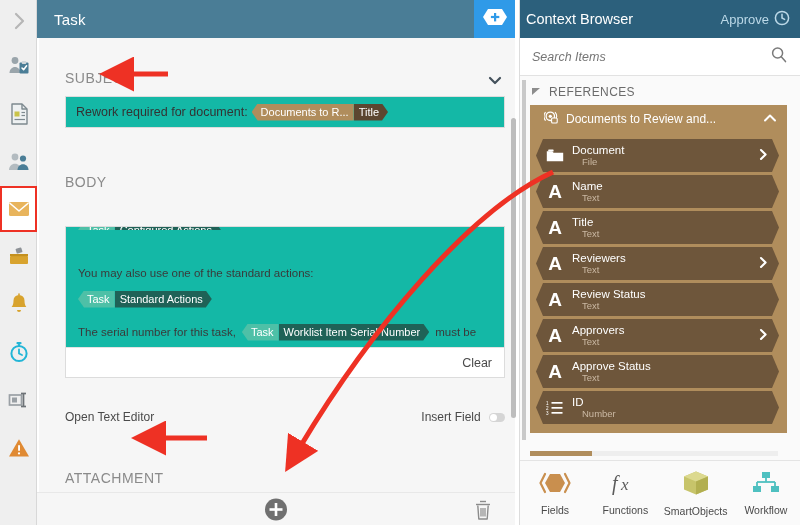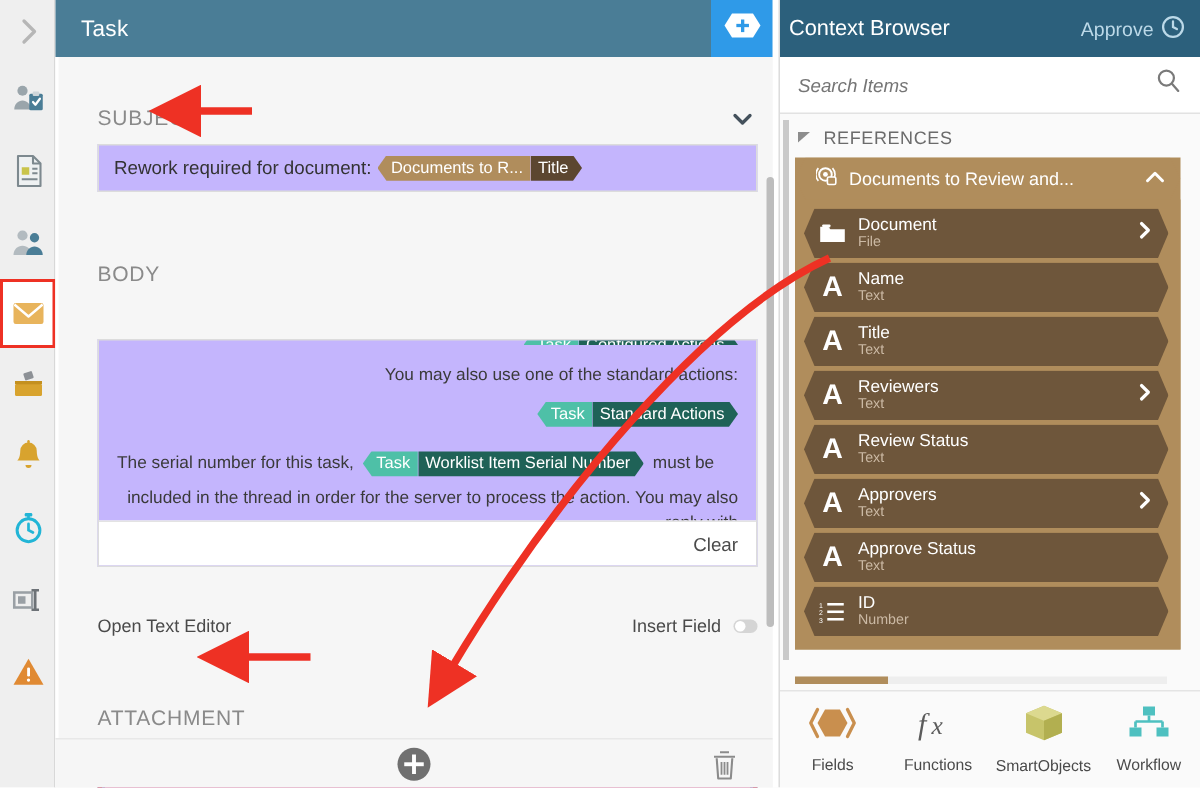--- a/index.html
+++ b/index.html
@@ -42,21 +42,21 @@
     cursor: pointer;
   }
   .body-scroll {
     position: absolute; left: 0; top: 38px; width: 478px; height: 487px;
     background: #f6f6f6; border-left: 2px solid #ffffff;
   }
   .section-label {
     position: absolute; font-size: 14px; color: #8a8a8a; letter-spacing: .5px;
   }
   .field-box {
-    position: absolute; background: #c4b5fd; border: 1px solid #dcdcdc; text-align: right;
+    position: absolute; background: #14b8a6; border: 1px solid #dcdcdc;
   }
   .subject-box { left: 26px; top: 58px; width: 440px; height: 32px;
     display: flex; align-items: center; padding-left: 10px; }
   .subject-text { font-size: 12.5px; color: #333; margin-right: 4px; white-space: nowrap; }
   .collapse-chevron {
     position: absolute; right: 12px; top: 34px; cursor: pointer;
   }
 
   
   .chip { display: inline-flex; align-items: stretch; height: 17px; font-size: 11px;
@@ -157,21 +157,21 @@
   .ref-item {
     position: relative; height: 33px; margin: 3px 8px 3px 6px; background: #6e563b;
     display: flex; align-items: center; padding: 0 10px 0 8px; color: #ffffff;
     clip-path: polygon(7px 0, calc(100% - 7px) 0, 100% 50%, calc(100% - 7px) 100%, 7px 100%, 0 50%);
     cursor: pointer;
   }
   .ref-icon { width: 22px; display: flex; align-items: center; justify-content: center;
     flex: 0 0 22px; }
   .ref-texts { margin-left: 6px; flex: 1; line-height: 1.05; }
   .ref-name { font-size: 11.5px; color: #ffffff; }
-  .ref-type { font-size: 9.5px; color: #cbb9a4; }
+  .ref-type { font-size: 9.5px; color: #cbb9a4; margin-left: 10px; }
   .letter-a { font-size: 19px; font-weight: bold; color: #ffffff; line-height: 1; }
   .refs-area {
     position: absolute; left: 0; top: 76px; width: 281px; height: 372px; overflow: hidden;
   }
   .h-scroll {
     position: absolute; left: 10px; top: 451px; width: 248px; height: 5px;
     background: #eeeeee;
   }
   .h-scroll-thumb { width: 62px; height: 5px; background: #b08d5c; }
   .v-scroll-right {
@@ -343,21 +343,21 @@
       <div class="section-label" style="left:26px; top:136px;">BODY</div>
 
       <div class="field-box body-box">
         <div class="body-inner" style="padding-top:0;">
           <div style="height:10px; overflow:hidden; margin-top:-7px;">
             <span class="chip teal">
               <span class="lhs">Task</span>
               <span class="rhs">Configured Actions</span>
             </span>
           </div>
-          <div class="body-line" style="margin-top:12px;">You may also use one of the standard actions:</div>
+          <div class="body-line" style="margin-top:35px;">You may also use one of the standard actions:</div>
           <div style="margin-top:7px;">
             <span class="chip teal">
               <span class="lhs">Task</span>
               <span class="rhs">Standard Actions</span>
             </span>
           </div>
           <div class="body-line" style="margin-top:16px; display:flex; align-items:center; gap:6px; flex-wrap:nowrap;">
             <span>The serial number for this task,</span>
             <span class="chip teal">
               <span class="lhs">Task</span>

